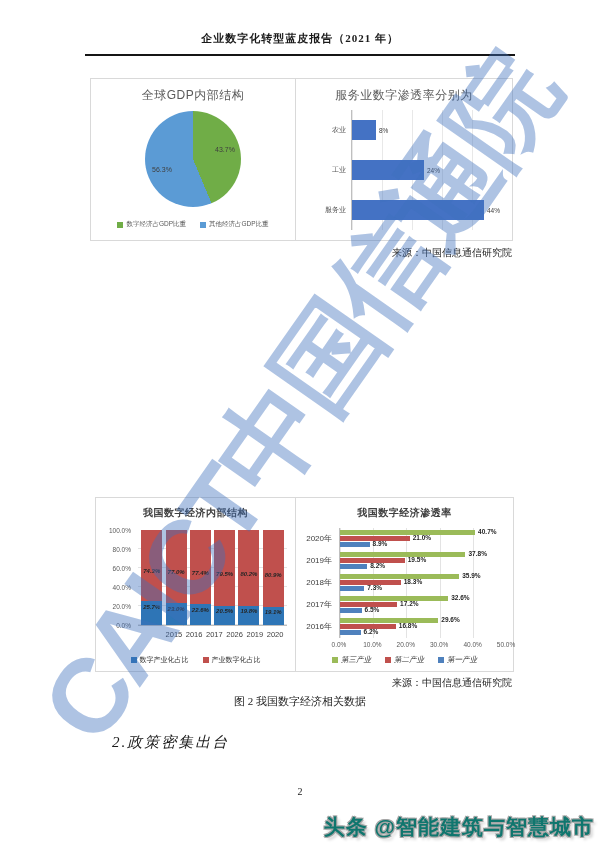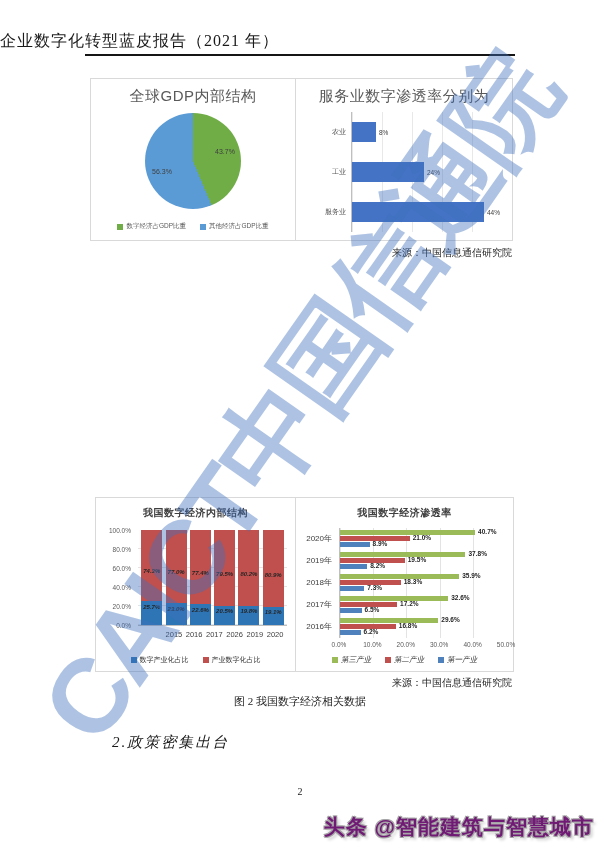--- a/index.html
+++ b/index.html
@@ -1,33 +1,33 @@
 <!DOCTYPE html>
 <html><head>
 <meta charset="utf-8">
 <style>
   html,body{margin:0;padding:0;background:#888;}
   .page{position:relative;width:600px;height:848px;margin:0 auto;background:#fff;overflow:hidden;
         font-family:"Liberation Serif",serif;color:#1a1a1a;}
   
-  .header-title{position:absolute;top:31px;left:0;right:0;text-align:left;
-    font-size:16px;font-weight:normal;letter-spacing:1px;}
+  .header-title{position:absolute;top:31px;left:0;right:0;text-align:center;
+    font-size:11px;font-weight:bold;letter-spacing:1px;}
   .header-rule{position:absolute;top:54px;left:85px;width:430px;height:0;border-top:2.5px solid #151515;}
   
   .figwrap{position:absolute;display:flex;}
   #fig1{top:78px;left:90px;width:424px;height:163px;}
   #fig2{top:497px;left:95px;width:419px;height:175px;}
   .cbox{position:relative;border:1px solid #d9d9d9;background:#fff;box-sizing:border-box;
         font-family:"Liberation Sans",sans-serif;}
   .cbox+.cbox{margin-left:-1px;}
   .b1l{width:206px;height:163px;}
   .b1r{width:218px;height:163px;}
   .b2l{width:201px;height:175px;}
   .b2r{width:219px;height:175px;}
-  .ctitle{margin-top:8px;text-align:center;font-size:15px;color:#595959;letter-spacing:.5px;}
+  .ctitle{margin-top:8px;text-align:center;font-size:12px;color:#595959;letter-spacing:.5px;}
   .ctitle.dark{color:#404040;font-weight:bold;font-size:10px;}
   
   .pie-wrap{position:relative;width:96px;height:96px;margin:7px auto 0;}
   .pie{width:96px;height:96px;border-radius:50%;}
   .pie-lab{position:absolute;transform:translate(-50%,-50%);font-size:7px;color:#3f3f3f;}
   #pieLab0{left:80px;top:38px;}
   #pieLab1{left:17px;top:58px;}
   
   .legend{display:flex;justify-content:center;align-items:center;gap:14px;
     font-size:6.5px;color:#595959;}
@@ -76,21 +76,21 @@
   .para{position:absolute;top:302px;left:85px;width:430px;font-size:14.5px;line-height:29px;
     text-align:justify;text-indent:2em;letter-spacing:.3px;}
   .para b{letter-spacing:.5px;}
   .sec-head{position:absolute;top:733px;left:112px;font-size:15px;font-style:italic;letter-spacing:2px;}
   .pagenum{position:absolute;top:786px;left:0;right:0;text-align:center;font-size:10px;}
   
   .wm-diag{position:absolute;left:50%;top:47%;transform:translate(-50%,-50%) rotate(-55deg);
     font-family:"Liberation Sans",sans-serif;font-weight:bold;font-size:105px;letter-spacing:-4px;
     color:rgba(62,112,189,0.42);white-space:nowrap;pointer-events:none;z-index:9;}
   .wm-social{position:absolute;right:6px;bottom:7px;font-family:"Liberation Sans",sans-serif;
-    font-weight:bold;font-size:21px;letter-spacing:1px;color:#701a75;z-index:10;
+    font-weight:bold;font-size:21px;letter-spacing:1px;color:#0f766e;z-index:10;
     text-shadow:-1px -1px 0 #a6a6a6,1px -1px 0 #a6a6a6,-1px 1px 0 #a6a6a6,1px 1px 0 #a6a6a6,3px 3px 3px #cfcfcf;}
 </style>
 </head>
 <body>
 
 <div class="page">
 
   <div class="header-title">企业数字化转型蓝皮报告（2021 年）</div>
   <div class="header-rule"></div>
 

